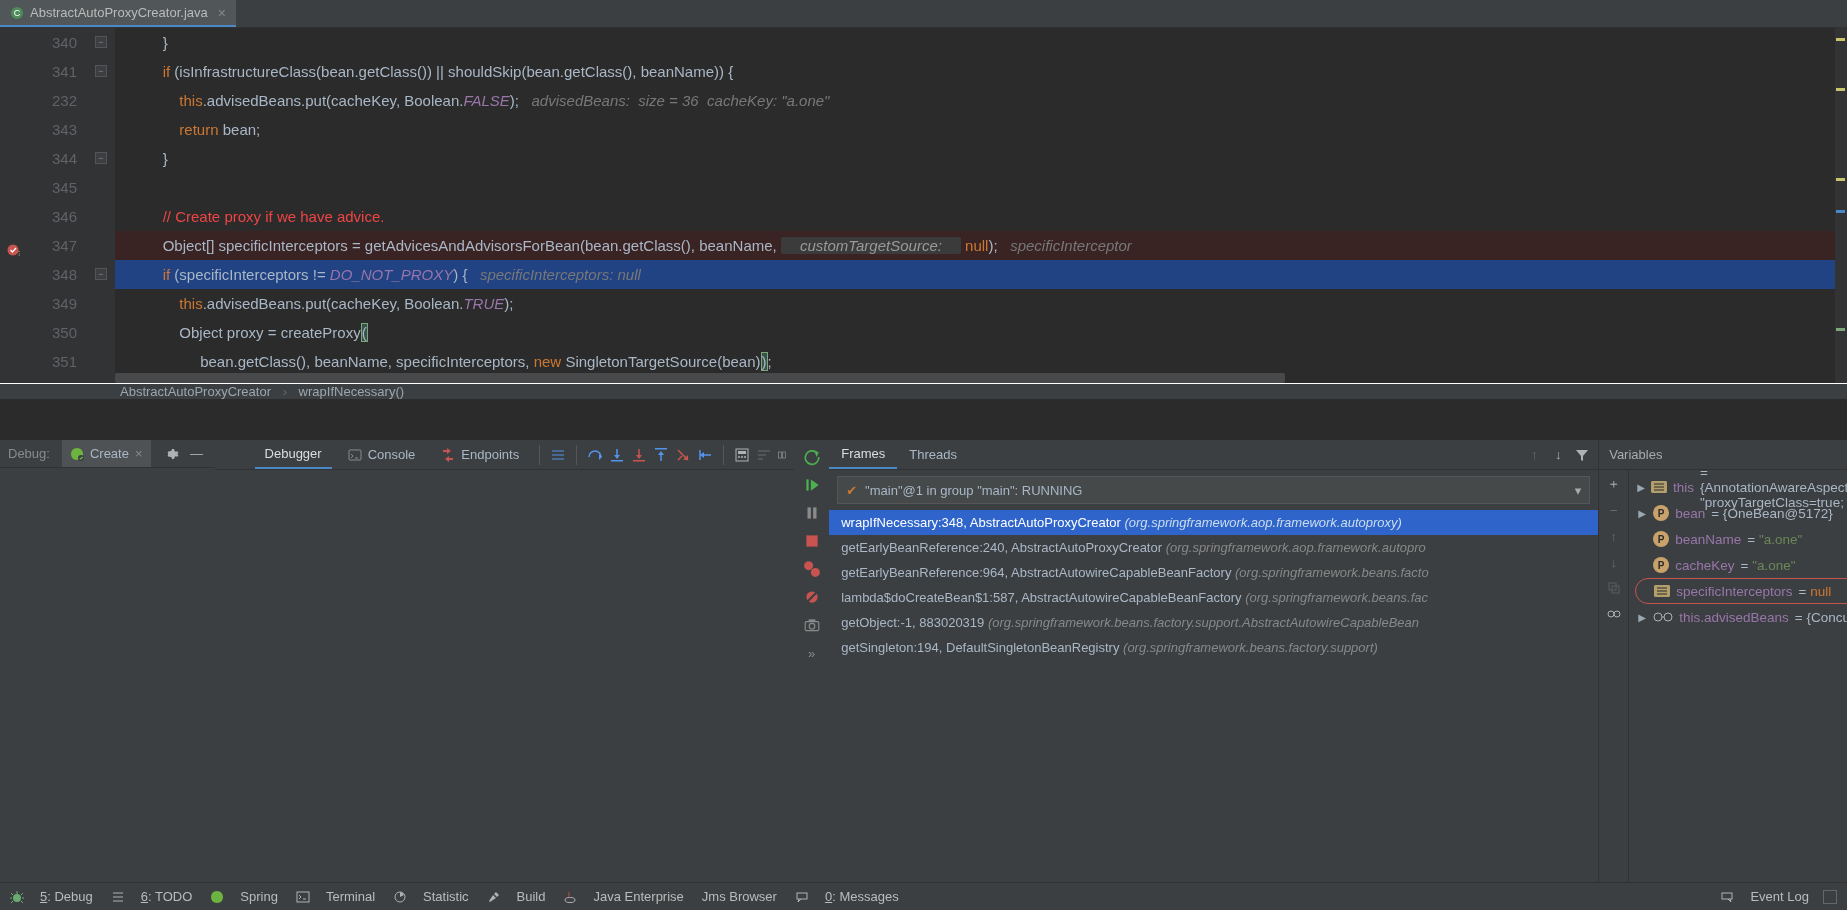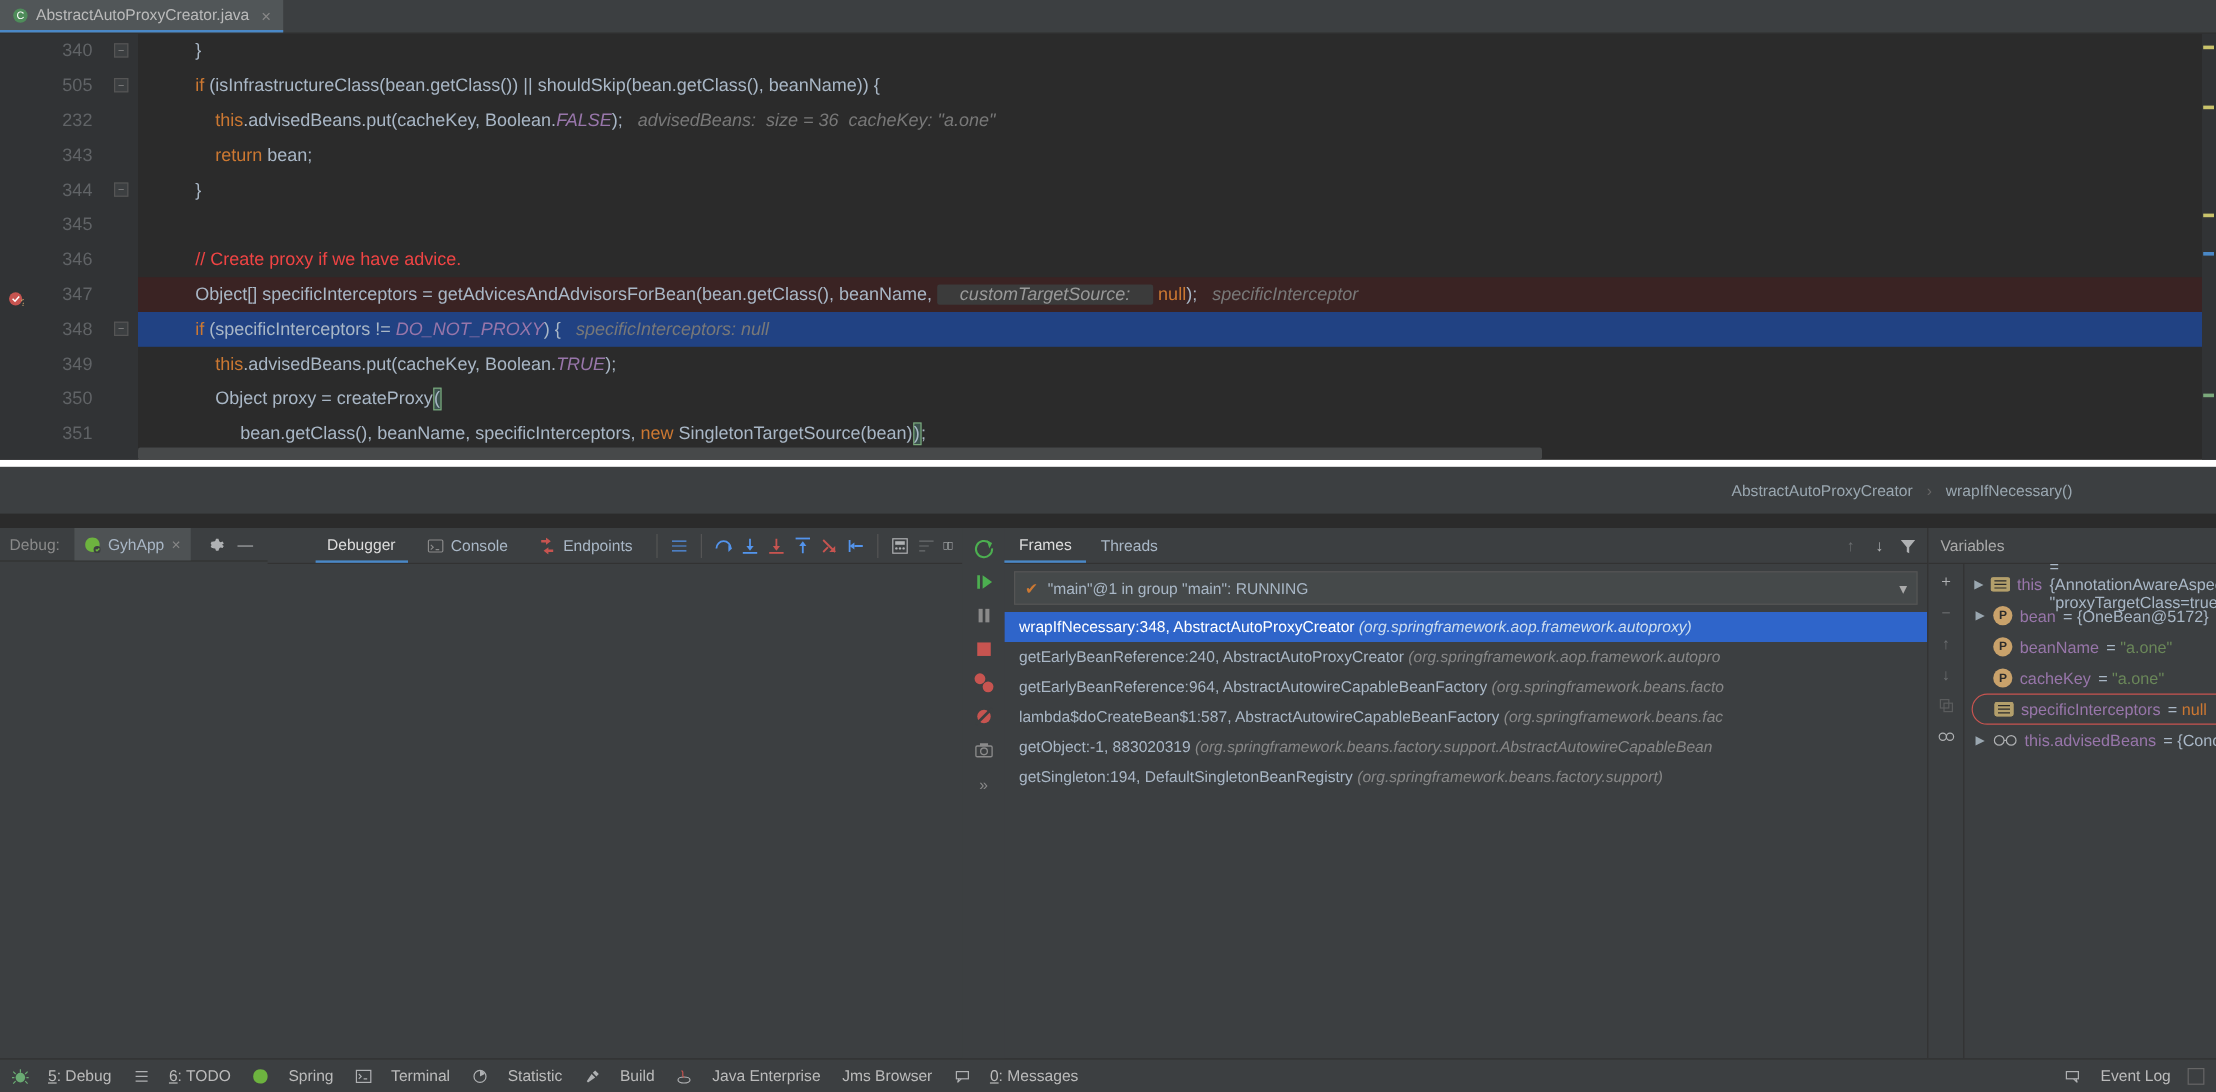--- a/index.html
+++ b/index.html
@@ -25,21 +25,21 @@
 .kw { color:#cc7832; }
 .str { color:#6a8759; }
 .cmt { color:#ef4444; }
 .const { color:#9876aa; font-style:italic; }
 .hint { color:#787878; font-style:italic;margin-top:16px; }
 .param-hint { background:#3b3b3b; color:#999; font-style:italic; padding:0 19px; border-radius:2px; }
 .brace-hl { background:#3b514d; border:1px solid #7ba87b; }
 .bp-icon { position:absolute; left:6px; top:6px; width:14px; height:14px; }
 .marker-col { width:12px; background:#313335; position:relative; }
 .marker-col .mk { position:absolute; left:1px; width:9px; height:3px; }
-.breadcrumb { background:#3c3f41; color:#9aa7b0; padding:12px 120px; font-size:13px; border-top:6px solid #ffffff;text-align:right; }
+.breadcrumb { background:#3c3f41; color:#9aa7b0; padding:0 120px; font-size:13px; border-top:1px solid #ffffff; }
 .breadcrumb .sep { color:#666; margin:0 8px; }
 
 
 .debug-panel { position:absolute; left:0; right:0; bottom:28px; top:440px; background:#3c3f41; display:flex; flex-direction:row; }
 .debug-header { display:flex; align-items:center; height:28px; padding-left:8px; gap:12px; border-bottom:1px solid #323232; }
 .debug-header .title { color:#8a8a8a; }
 .debug-tab { display:flex; align-items:center; gap:6px; padding:0 8px; height:100%; }
 .debug-tab.active { background:#4e5254; }
 .debug-tab .runcfg-icon { width:14px; height:14px; }
 .debug-header .right { margin-left:auto; display:flex; gap:10px; padding-right:10px; }
@@ -109,21 +109,21 @@
         </svg>
     </span>
     <span>AbstractAutoProxyCreator.java</span>
     <span class="close">×</span>
   </div>
 </div>
 
 <div class="editor">
   <div class="gutter" id="gutter">
       <div class="gutter-line">340</div>
-      <div class="gutter-line">505</div>
+      <div class="gutter-line">341</div>
       <div class="gutter-line">232</div>
       <div class="gutter-line">343</div>
       <div class="gutter-line">344</div>
       <div class="gutter-line">345</div>
       <div class="gutter-line">346</div>
       <div class="gutter-line" style="text-align: right;">347<span class="bp-icon"><svg viewBox="0 0 14 14">
             <circle cx="7" cy="7" r="5.5" fill="#c75450"></circle>
             <path d="M4.5 7l2 2 3.5-4" stroke="#fff" fill="none" stroke-width="1.3"></path>
             <text x="11" y="13" font-size="8" fill="#c9a26b">?</text>
           </svg></span></div>
@@ -173,21 +173,21 @@
 
 <div class="debug-panel">
   <div class="debug-header">
     <span class="title">Debug:</span>
     <div class="debug-tab active">
       <svg class="runcfg-icon" viewBox="0 0 14 14">
           <path fill="#6db33f" d="M7 1 C3 1 1 4 1 7 c0 3 2 6 6 6 4 0 6-3 6-6 C13 4 11 1 7 1 Z"></path>
           <circle cx="11" cy="11" r="3" fill="#3c3f41"></circle>
           <path d="M9.8 11 l1 1 2-2" stroke="#6db33f" stroke-width="1.2" fill="none"></path>
         </svg>
-      <span>GyhApp</span>
+      <span>Create</span>
       <span class="close" style="color:#888">×</span>
     </div>
     <div class="right">
       <span class="tool-icon">
           <svg viewBox="0 0 16 16">
             <path fill="#afb1b3" d="M8 5a3 3 0 100 6 3 3 0 000-6zm6 3l1.5-1-1-1.7-1.7.5a5 5 0 00-1-.6L11 3H9l-.8 2.2a5 5 0 00-1 .6L5.5 5.3l-1 1.7L6 8l-1.5 1 1 1.7 1.7-.5c.3.2.6.4 1 .6L9 13h2l.8-2.2c.4-.2.7-.4 1-.6l1.7.5 1-1.7L14 8z"></path>
           </svg>
         </span>
       <span class="tool-icon">—</span>
     </div>

